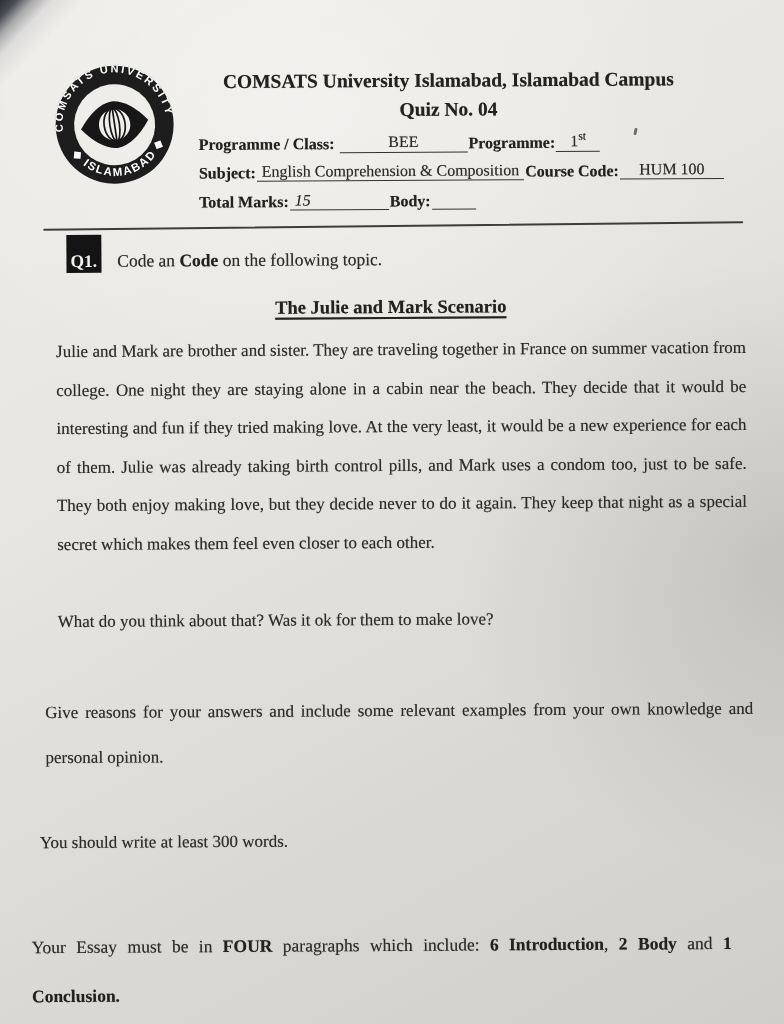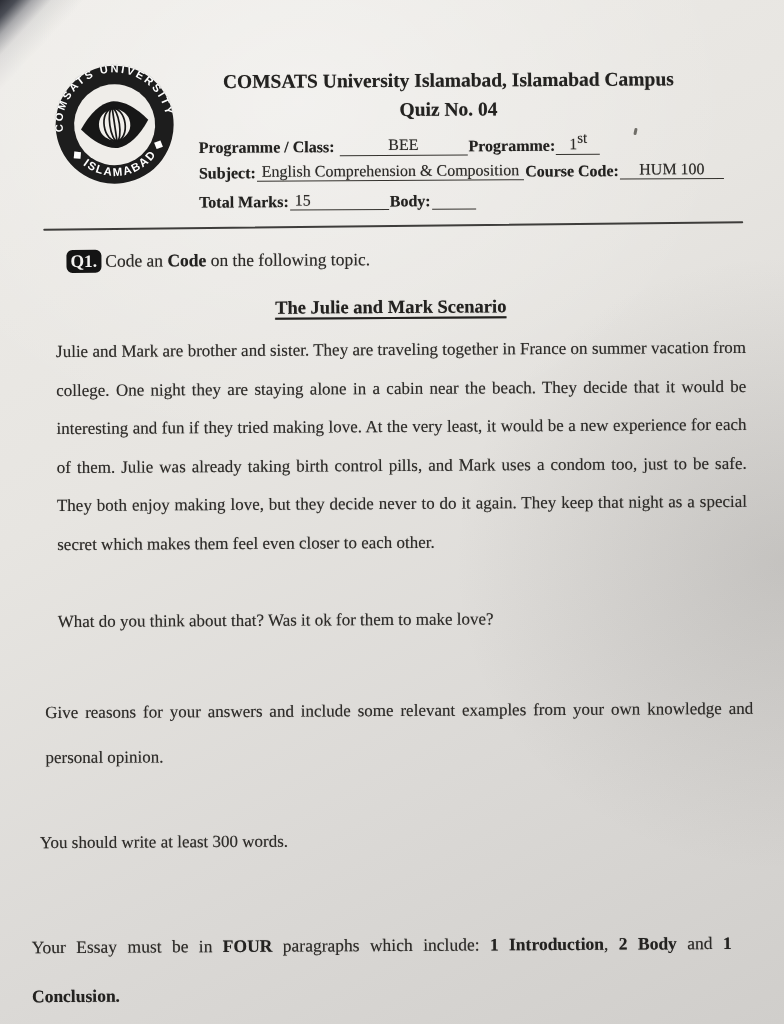--- a/index.html
+++ b/index.html
@@ -38,33 +38,33 @@
   .meta-line.l3{top:60px;}
   .lbl{font-weight:bold;color:#232220;}
   .ul{
     display:inline-block;border-bottom:1.6px solid #34322e;
     text-align:center;line-height:1.15;vertical-align:bottom;margin:0 1px;
   }
   .ul.w-prog{width:128px;}
   .ul.w-sem{width:44px;}
   .ul.w-subj{padding:0 5px;}
   .ul.w-code{width:104px;}
-  .ul.w-marks{width:94px;text-align:left;padding-left:5px;}
+  .ul.w-marks{width:94px;text-align:left;padding-left:5px;font-style:italic;}
   .ul.w-date{width:44px;}
-  sup{font-size:15px;margin-top:24px;}
+  sup{font-size:12px;margin-top:24px;}
   
   .divider{
     position:absolute;left:45px;top:225px;width:700px;height:2px;
     background:#3e3d3b;transform:rotate(-0.25deg);border-radius:2px;
   }
   
   .q-line{position:absolute;left:68px;top:249px;font-size:17.5px;}
   .q-badge{
     background:#141414;color:#f4f3f1;font-weight:bold;
-    padding:1px 4px 2px 4px;margin-right:4px;text-shadow:none;border-radius:6px;
+    padding:16px 4px 2px 4px;margin-right:16px;text-shadow:none;
   }
   .topic-heading{
     position:absolute;left:0;top:297px;width:784px;text-align:center;
     font-weight:bold;font-size:18.5px;color:#232220;
   }
   .topic-heading span{
     text-decoration:underline;text-decoration-thickness:1.8px;text-underline-offset:4px;
   }
   .scenario{
     position:absolute;left:57px;top:331px;width:690px;
@@ -141,18 +141,18 @@
   </div>
 
   <div class="scenario">Julie and Mark are brother and sister. They are traveling together in France on summer vacation from college. One night they are staying alone in a cabin near the beach. They decide that it would be interesting and fun if they tried making love. At the very least, it would be a new experience for each of them. Julie was already taking birth control pills, and Mark uses a condom too, just to be safe. They both enjoy making love, but they decide never to do it again. They keep that night as a special secret which makes them feel even closer to each other.</div>
 
   <div class="prompt-q">What do you think about that? Was it ok for them to make love?</div>
 
   <div class="reasons">Give reasons for your answers and include some relevant examples from your own knowledge and personal opinion.</div>
 
   <div class="word-count">You should write at least 300 words.</div>
 
-  <div class="structure"><span data-b="0">Your Essay must be in </span><span data-b="1">FOUR</span><span data-b="0"> paragraphs which include: </span><span data-b="1">1 Introduction</span><span data-b="0">, </span><span data-b="1">2 Body</span><span data-b="0"> and </span><span data-b="1">1 Conclusion.</span></div>
+  <div class="structure"><span data-b="0">Your Essay must be in </span><span data-b="1">FOUR</span><span data-b="0"> paragraphs which include: </span><span data-b="1">6 Introduction</span><span data-b="0">, </span><span data-b="1">2 Body</span><span data-b="0"> and </span><span data-b="1">1 Conclusion.</span></div>
 
 </div>
 
 <div class="corner-shadow"></div>
 <div class="stray-mark"></div>
 
 </body></html>

